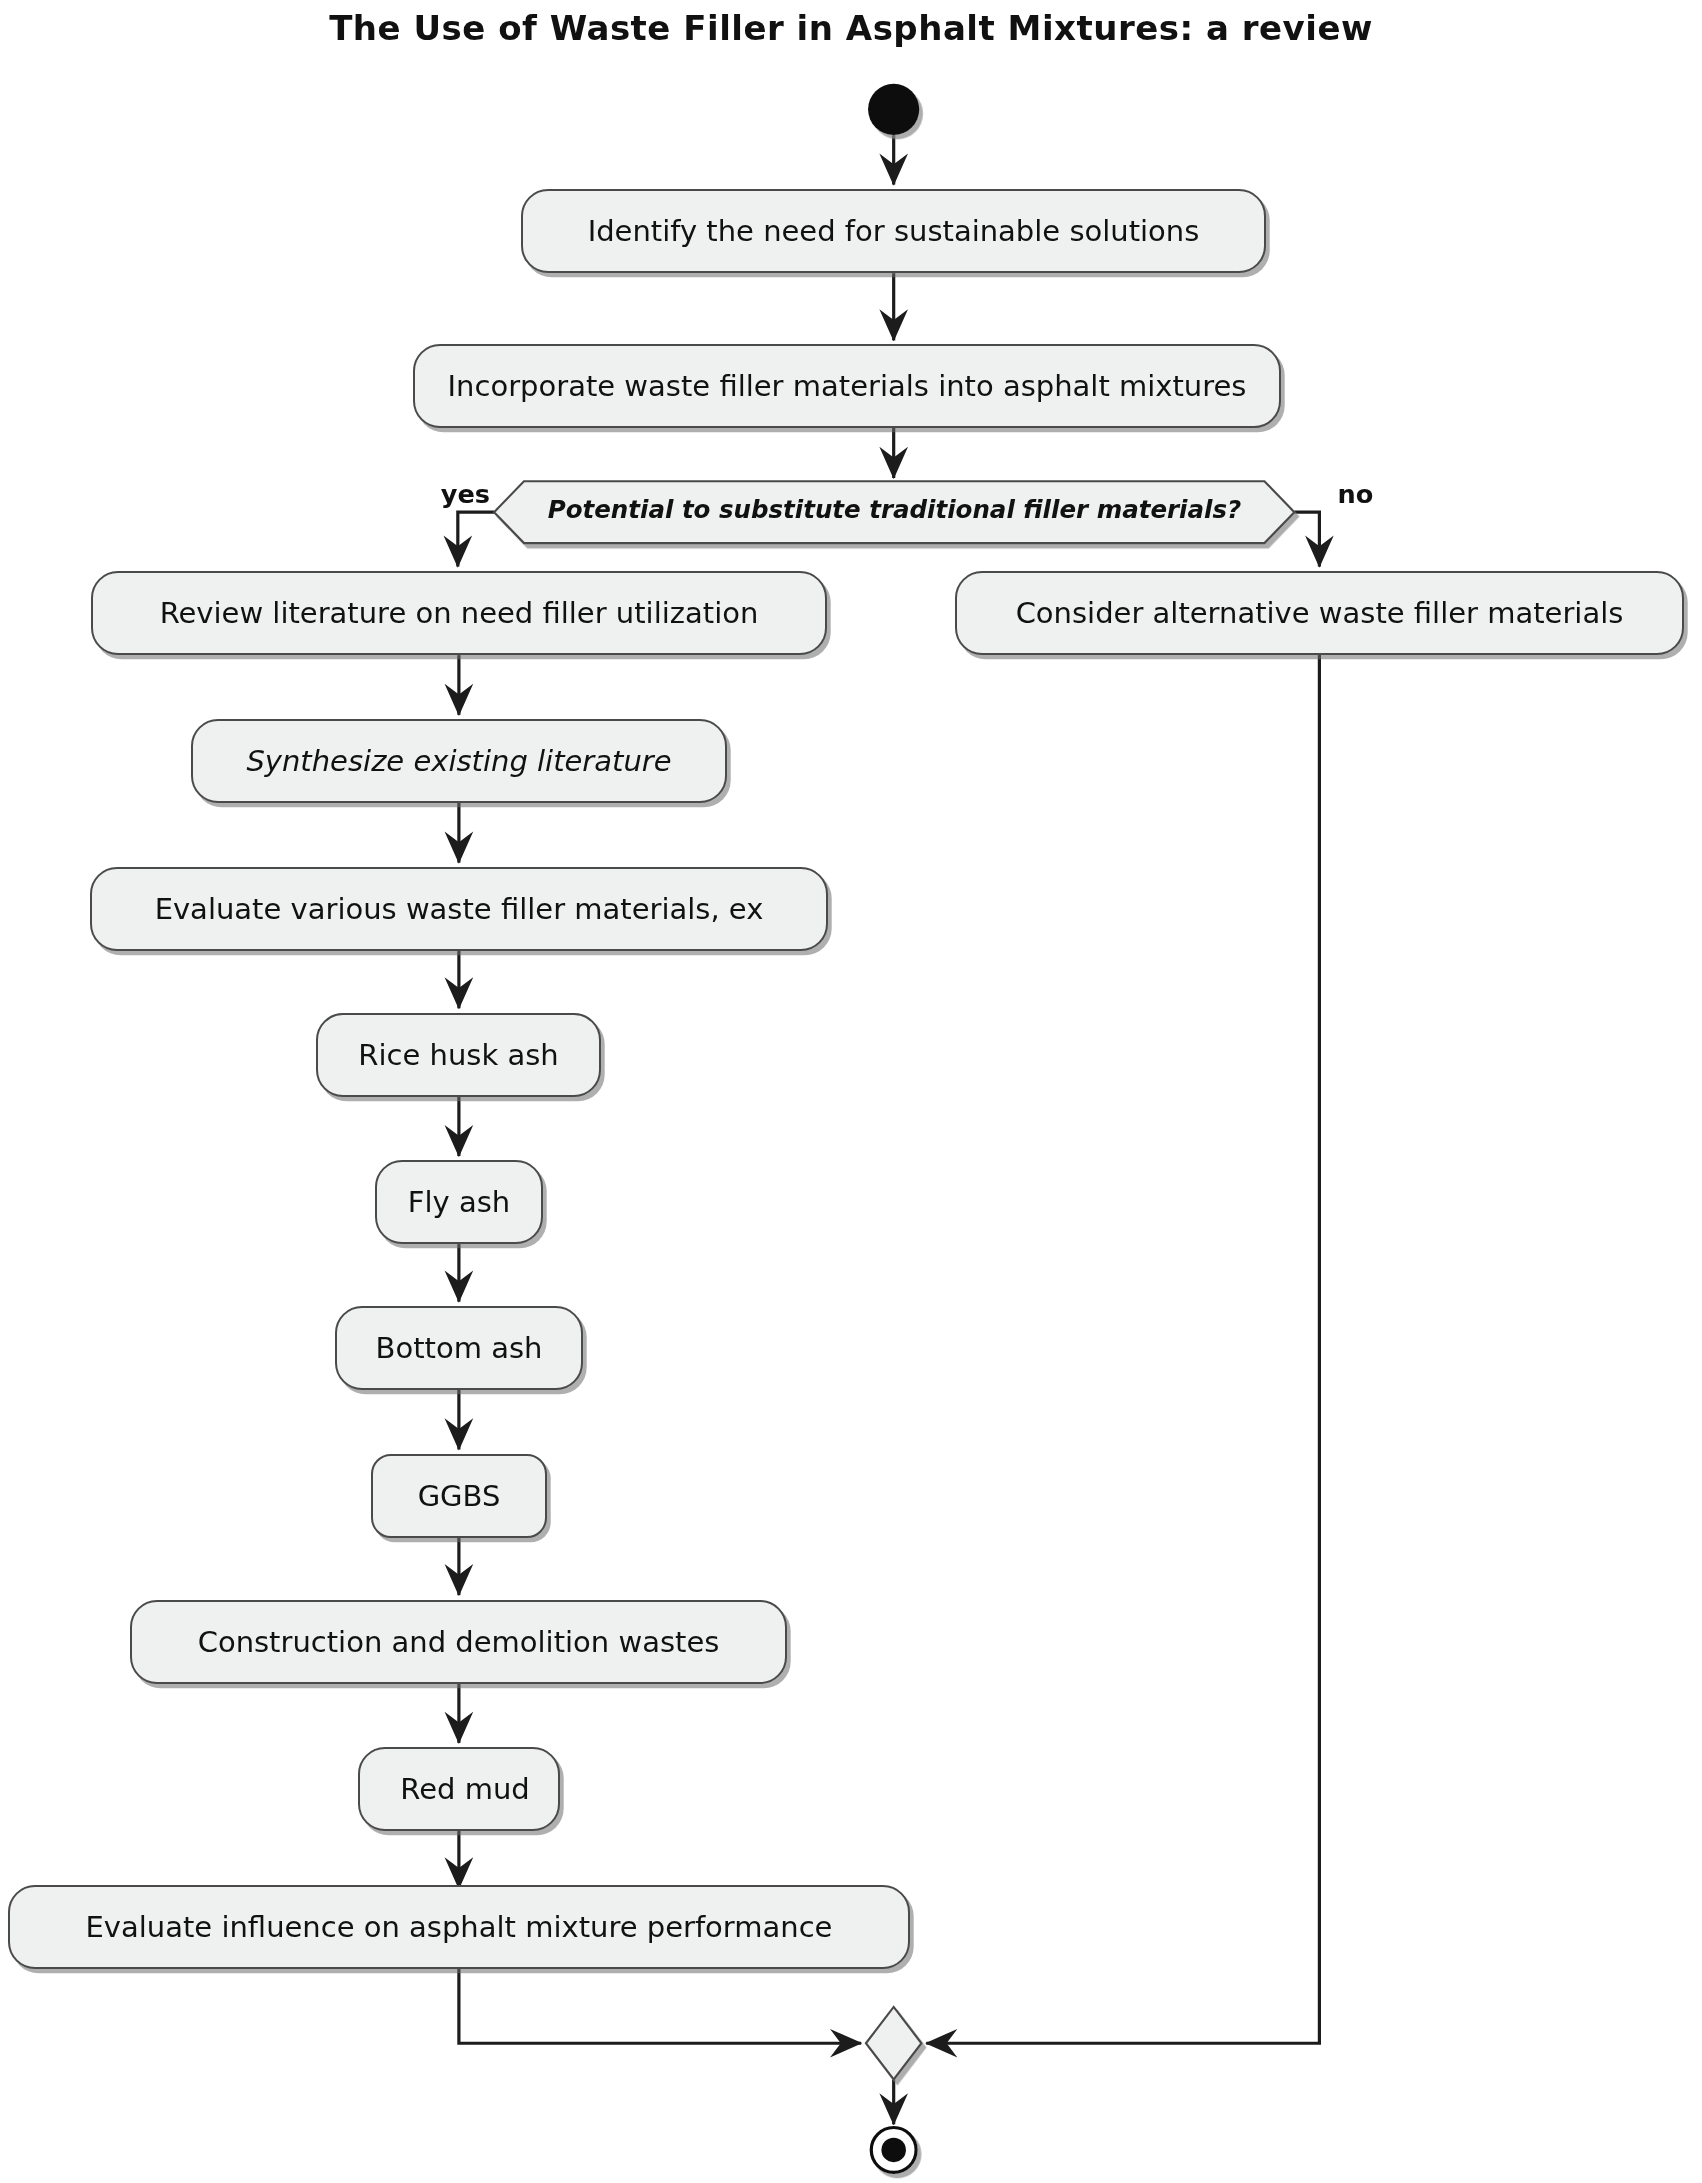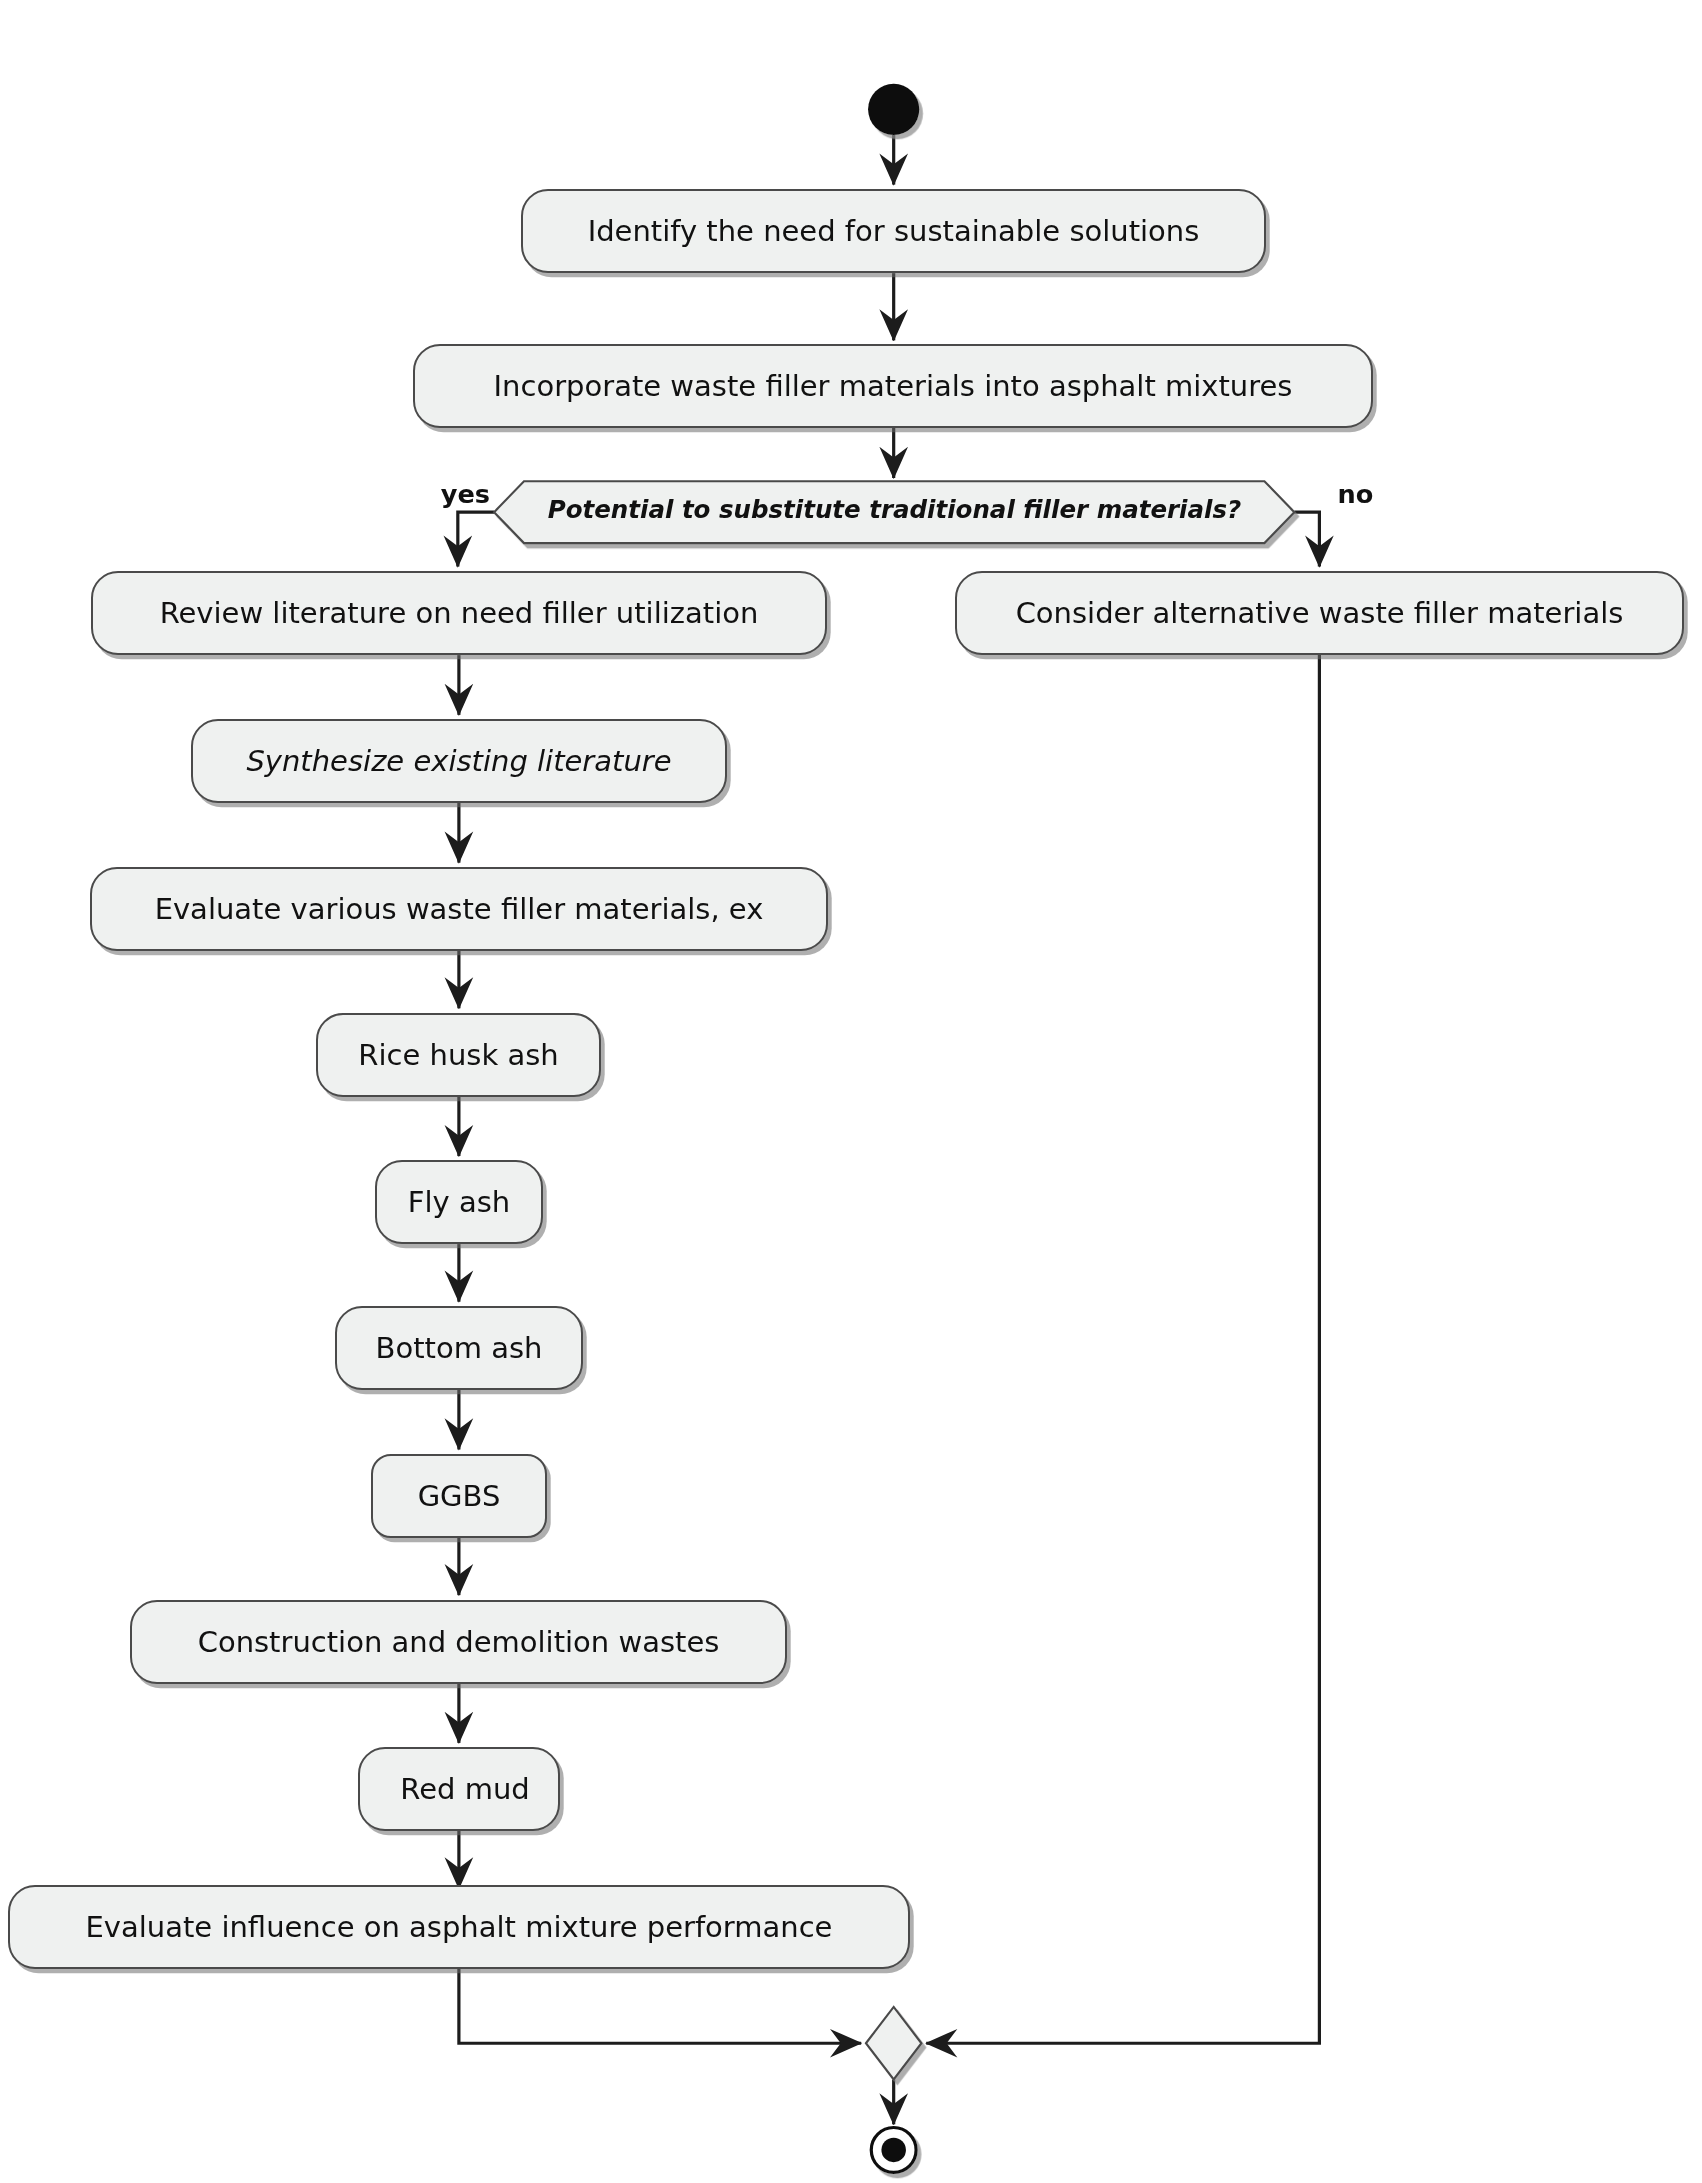--- a/index.html
+++ b/index.html
@@ -66,20 +66,21 @@
     white-space: nowrap;
   }
   .edge-label.yes { text-align: right; }
   .edge-label.no  { text-align: center; }
 </style>
 </head>
 <body>
 
 <div class="canvas">
 
+  <div class="diagram-title">The Use of Waste Filler in Asphalt Mixtures: a review</div>
 
   <svg class="overlay" width="1702" height="2183" viewBox="0 0 3190 4092" xmlns="http://www.w3.org/2000/svg">
     <defs>
       <marker id="arrow" viewBox="0 0 12 11" refX="11.6" refY="5.5" markerWidth="62" markerHeight="57" markerUnits="userSpaceOnUse" orient="auto">
         <path d="M0.3,0.3 L12,5.5 L0.3,10.7 L4.2,5.5 Z" fill="#1c1c1c"></path>
       </marker>
       <filter id="shape-shadow" x="-20%" y="-20%" width="150%" height="150%">
         <feDropShadow dx="7" dy="8" stdDeviation="1" flood-color="#8a8a8a" flood-opacity="0.7"></feDropShadow>
       </filter>
     </defs>
@@ -108,21 +109,21 @@
       <circle cx="1675" cy="205" r="48" fill="#0f0f0f"></circle>
       <polygon points="926,960 982,902 2370,902 2426,960 2370,1018 982,1018" fill="#eff1f0" stroke="#4a4a4a" stroke-width="4"></polygon>
       <polygon points="1623,3830 1675,3762 1727,3830 1675,3898" fill="#eff1f0" stroke="#4a4a4a" stroke-width="4"></polygon>
       <circle cx="1675" cy="4030" r="42" fill="#ffffff" stroke="#0f0f0f" stroke-width="6"></circle>
       <circle cx="1675" cy="4030" r="23" fill="#0f0f0f"></circle>
     </g>
   </svg>
 
   <div class="node" style="left:521px;  top:189px;  width:745px; height:84px;">Identify the need for sustainable solutions</div>
 
-  <div class="node" style="left:413px;  top:344px;  width:960px; height:84px;">Incorporate waste filler materials into asphalt mixtures</div>
+  <div class="node" style="left:413px;  top:344px;  width:868px; height:84px;">Incorporate waste filler materials into asphalt mixtures</div>
 
   <div class="node" style="left:91px;  top:571px; width:736px; height:84px;">Review literature on need filler utilization</div>
 
   <div class="node" style="left:955px; top:571px; width:729px; height:84px;">Consider alternative waste filler materials</div>
 
   <div class="node" style="left:191px;  top:719px; width:536px; height:84px;font-style:italic;">Synthesize existing literature</div>
 
   <div class="node" style="left:90px;  top:867px; width:738px; height:84px;">Evaluate various waste filler materials, ex</div>
 
   <div class="node" style="left:316px;  top:1013px; width:285px;  height:84px;">Rice husk ash</div>

